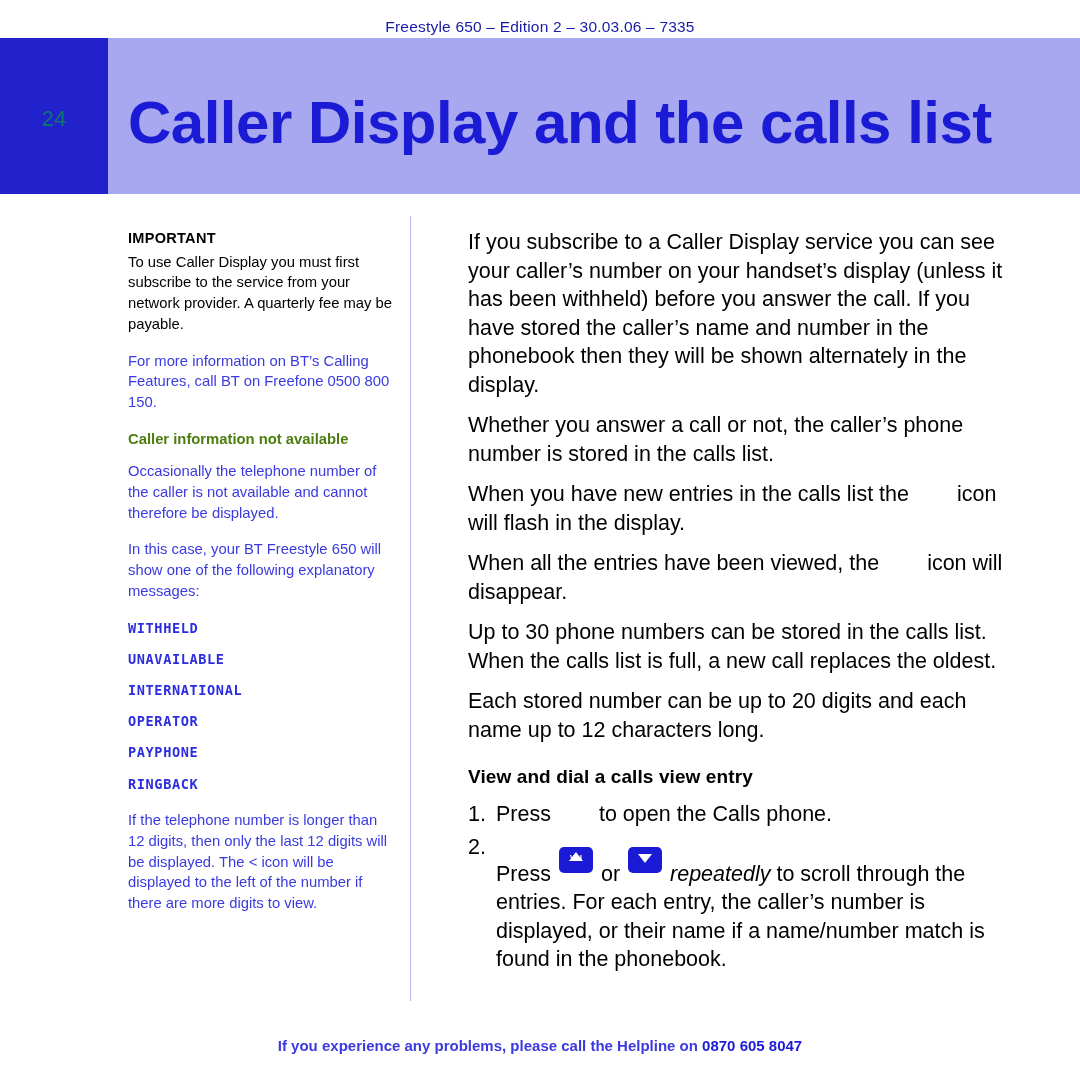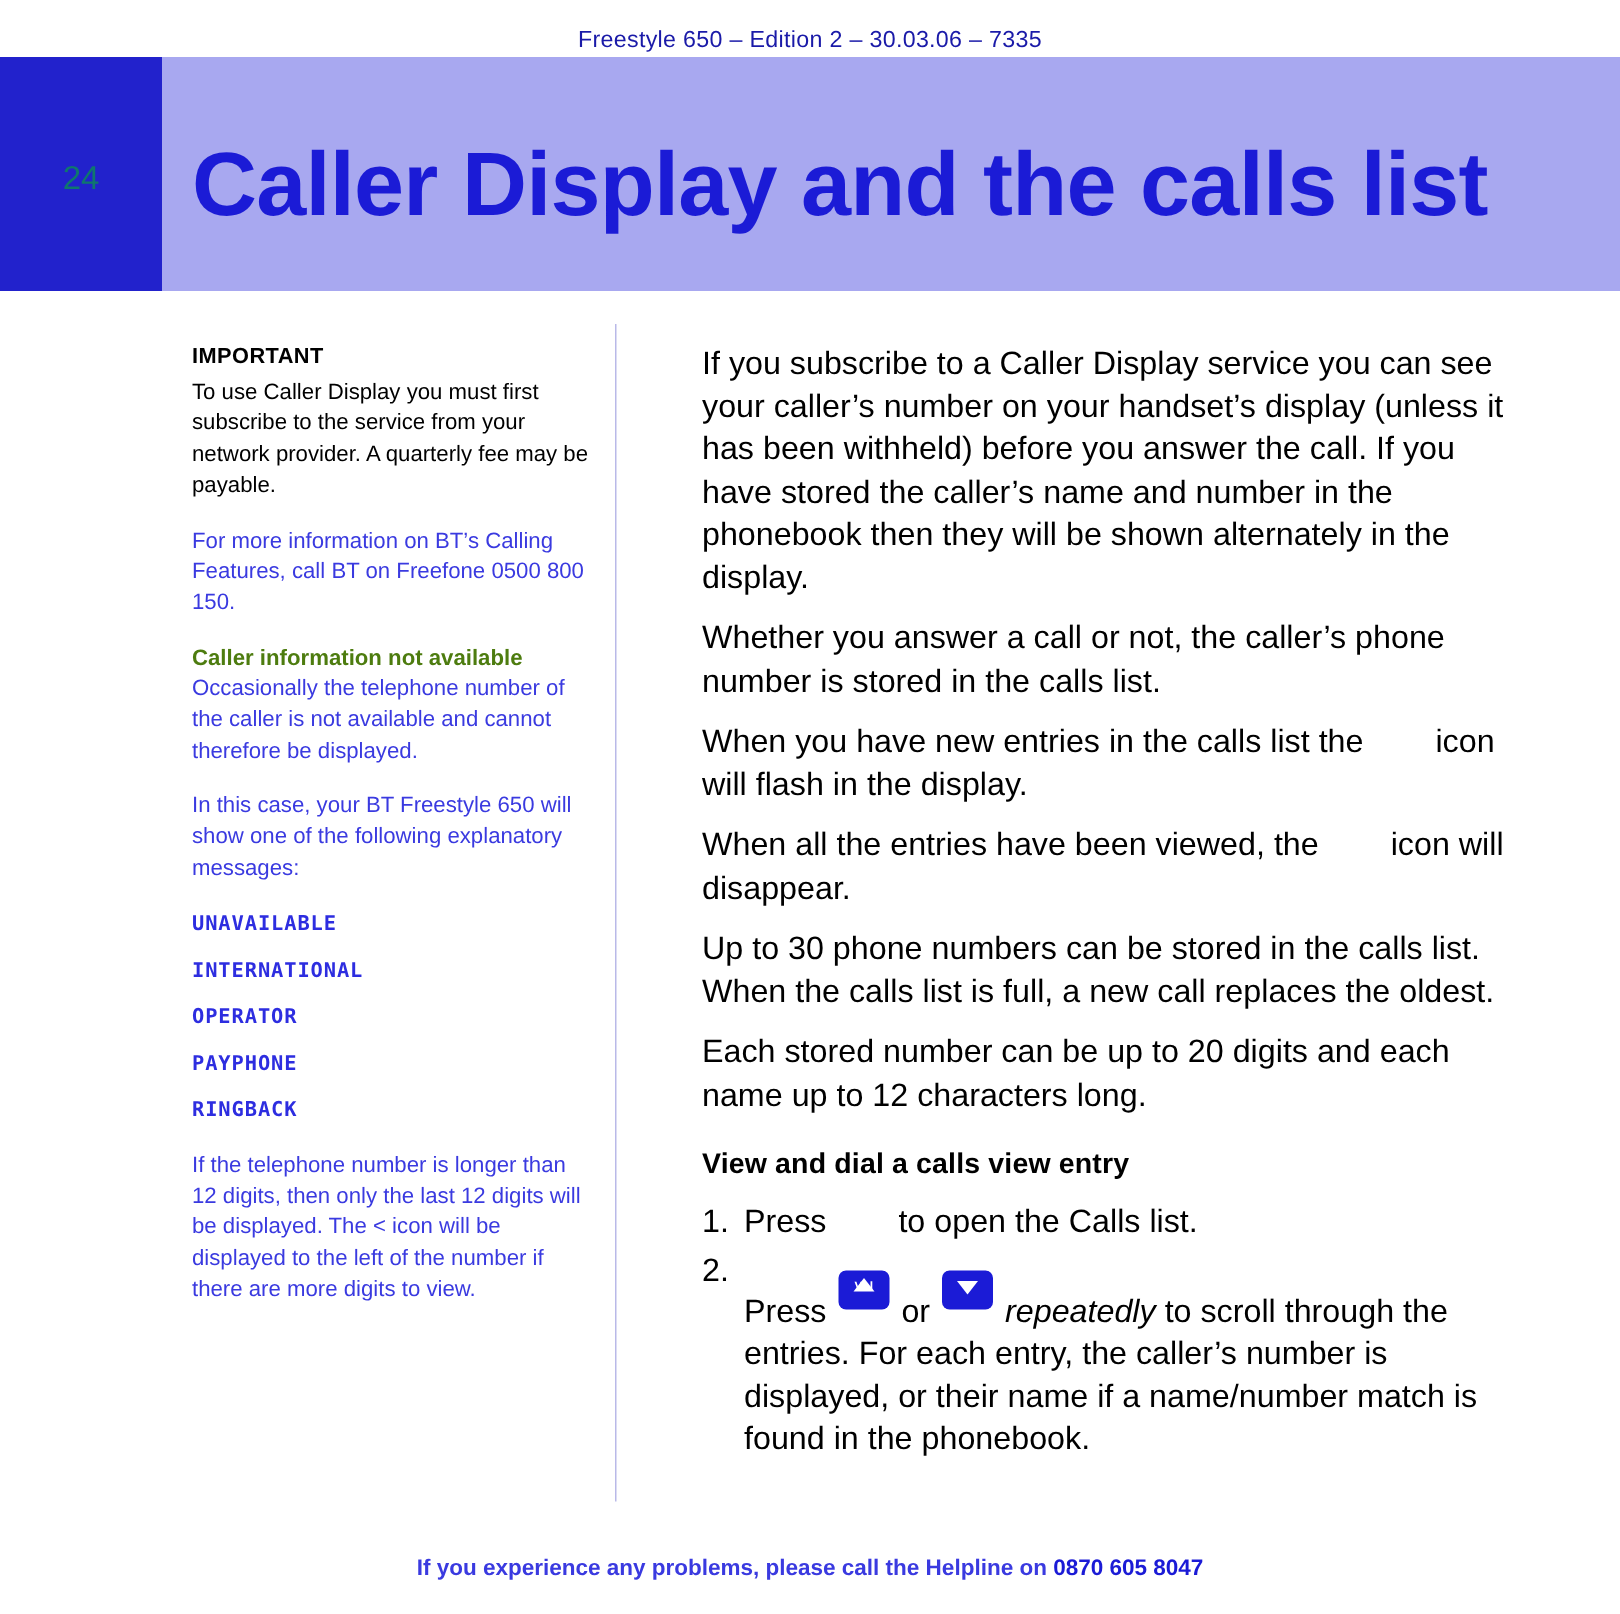--- a/index.html
+++ b/index.html
@@ -120,21 +120,21 @@
     color: #3a3ae0;
     margin: 0 0 16px 0;
   }
   .left-col .blue-bold {
     color: #4d7c0f;
     font-weight: bold;
     margin: 0;
   }
   .left-col .blue-para-tight {
     color: #3a3ae0;
-    margin: 0 0 16px 0;
+    margin: 12px 0 16px 0;
   }
   .lcd-list {
     margin: 0 0 16px 0;
   }
   .lcd-word {
     font-family: "DejaVu Sans Mono", monospace;
     color: #2d2de0;
     font-size: 13.6px;
     letter-spacing: 0.6px;
     margin-bottom: 10.5px;
@@ -259,20 +259,21 @@
   <div class="divider"></div>
 
   <div class="left-col">
     <div class="imp-head">IMPORTANT</div>
     <p class="black-para">To use Caller Display you must first subscribe to the service from your network provider. A quarterly fee may be payable.</p>
     <p class="blue-para">For more information on BT’s Calling Features, call BT on Freefone 0500 800 150.</p>
     <p class="blue-bold">Caller information not available</p>
     <p class="blue-para-tight">Occasionally the telephone number of the caller is not available and cannot therefore be displayed.</p>
     <p class="blue-para">In this case, your BT Freestyle 650 will show one of the following explanatory messages:</p>
     <div class="lcd-list">
+      <div class="lcd-word">WITHHELD</div>
       <div class="lcd-word">UNAVAILABLE</div>
       <div class="lcd-word">INTERNATIONAL</div>
       <div class="lcd-word">OPERATOR</div>
       <div class="lcd-word">PAYPHONE</div>
       <div class="lcd-word">RINGBACK</div>
     </div>
     <p class="blue-para">If the telephone number is longer than 12 digits, then only the last 12 digits will be displayed. The &lt; icon will be displayed to the left of the number if there are more digits to view.</p>
   </div>
 
   <div class="right-col">
@@ -295,21 +296,21 @@
     <p class="main">Each stored number can be up to 20 digits and each name up to 12 characters long.</p>
 
     <h2 class="sub">View and dial a calls view entry</h2>
 
     <div class="steps">
       <div class="step">
         <div class="num">1.</div>
         <div class="txt">
           <span>Press</span>
           <span class="gap-icon"></span>
-          <span>to open the Calls list.</span>
+          <span>to open the Calls phone.</span>
         </div>
       </div>
 
       <div class="step">
         <div class="num">2.</div>
         <div class="txt">
           <span>Press</span>
           <span class="key">
             <span class="tri-up"></span>
             <span class="vol">Vol</span>

